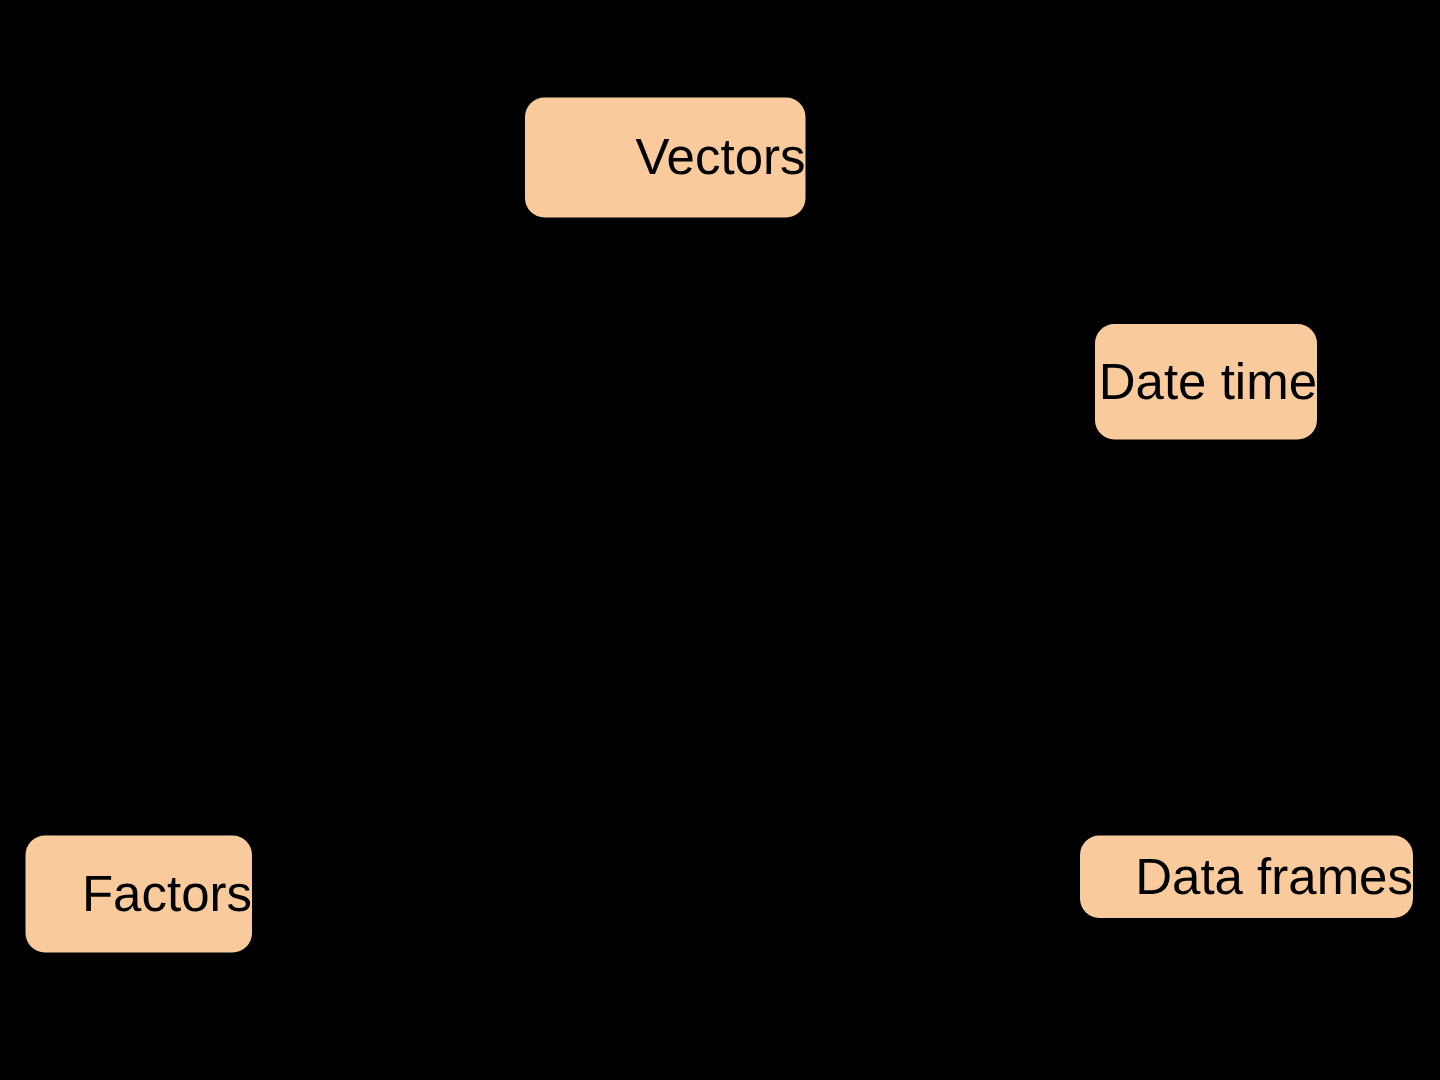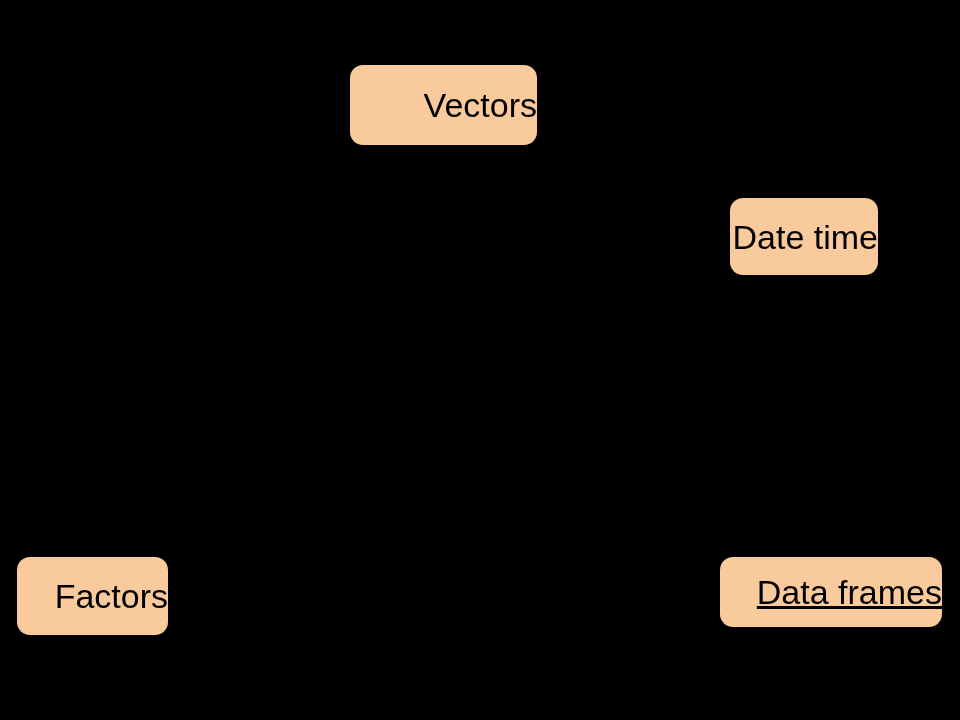--- a/index.html
+++ b/index.html
@@ -24,23 +24,23 @@
     align-items: center;
     justify-content: flex-end;
     font-size: 34px;
     line-height: 1;
     white-space: nowrap;
     box-sizing: border-box;
   }
   
   .node--vectors     { left: 350px; top: 65px;  width: 187px; height: 80px; }
   .node--lists       { left: 24px;  top: 216px; width: 151px; height: 77px; }
-  .node--date-time   { left: 730px; top: 198px; width: 148px; height: 77px; }
+  .node--date-time   { left: 730px; top: 216px; width: 148px; height: 77px; }
   .node--factors     { left: 17px;  top: 557px; width: 151px; height: 78px; }
-  .node--data-frames { left: 720px; top: 557px; width: 222px; height: 70px; text-decoration: underline; }
+  .node--data-frames { left: 720px; top: 557px; width: 222px; height: 55px; }
 </style>
 </head>
 <body>
 
 <div class="canvas">
 
   <div class="node node--vectors">
     <span>Vectors</span>
   </div>
 

